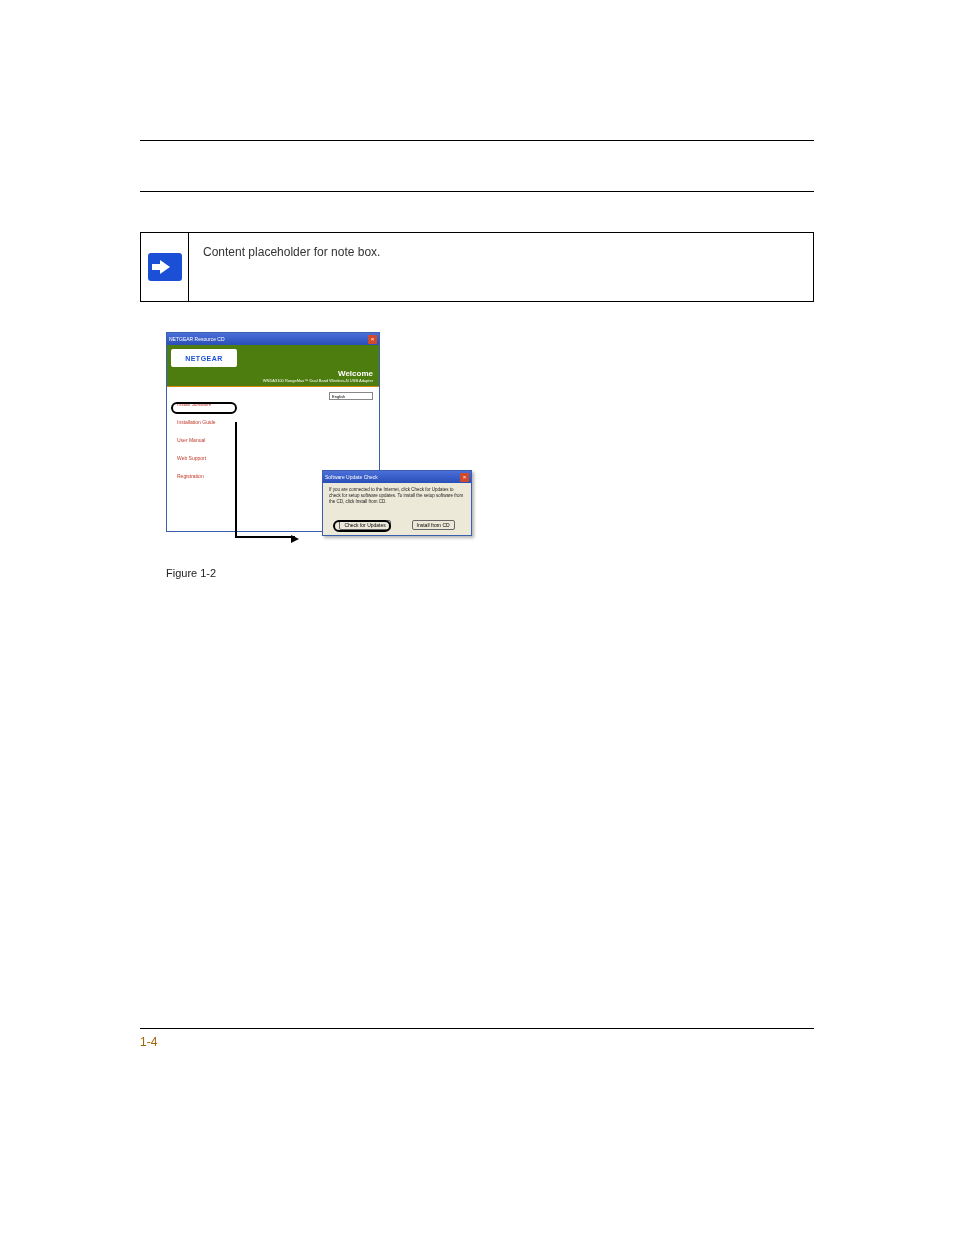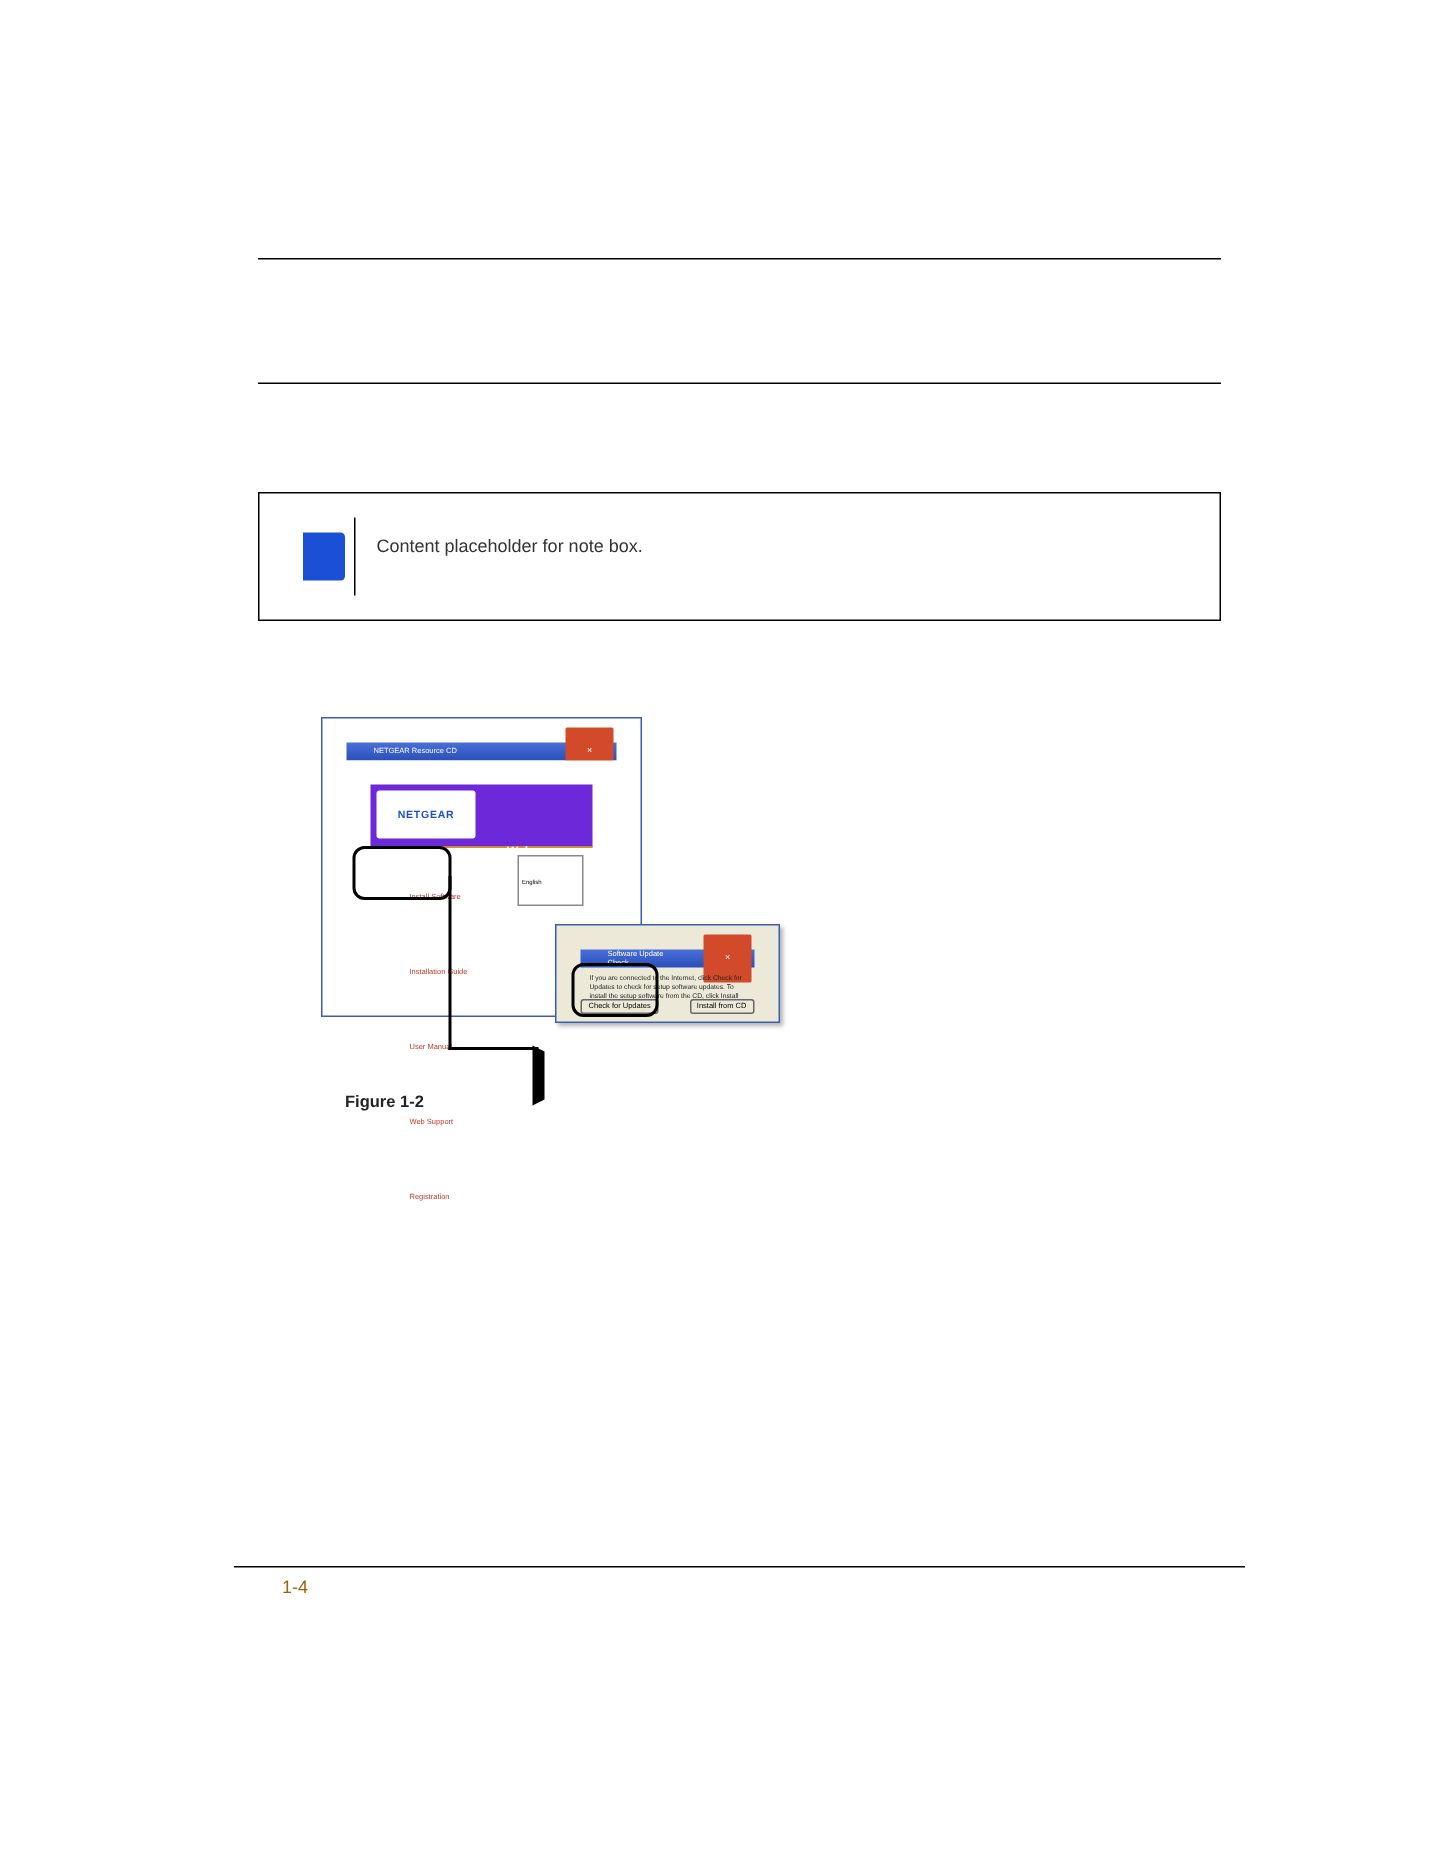--- a/index.html
+++ b/index.html
@@ -1,15 +1,15 @@
 <!DOCTYPE html>
 <html><head>
 <meta charset="utf-8">
 <style>
-  * { box-sizing: border-box; margin: 0; padding: 16px; }
+  * { box-sizing: border-box; margin: 0; padding: 0; }
   body {
     width: 954px;
     height: 1235px;
     background: #ffffff;
     font-family: Arial, sans-serif;
     color: #000;
     position: relative;
   }
   .page {
     padding: 140px 140px 0 140px;
@@ -104,21 +104,21 @@
     justify-content:center;
     font-size:6px;
     color:#fff;
   }
   .cd-body {
     background: #fff;
     height: calc(100% - 12px);
     position: relative;
   }
   .logo-band {
-    background: #6d28d9;
+    background: #4d7c0f;
     height: 42px;
     border-bottom: 1px solid #d58800;
     position: relative;
   }
   .logo-box {
     position: absolute;
     left: 4px; top: 4px;
     width: 66px;
     height: 18px;
     background: #fff;
@@ -237,21 +237,21 @@
     position:absolute;
     left:124px;
     top:190px;
     width:0;height:0;
     border-top:4px solid transparent;
     border-bottom:4px solid transparent;
     border-left:8px solid #000;
   }
   .figure-caption {
     font-size: 11px;
-    font-weight: bold;
+    font-weight: normal;
     margin: 0 0 16px 26px;
     color:#222;
   }
   .footer {
     position:absolute;
     top:1028px;
     left:140px;
     right:140px;
     border-top:1px solid #000;
     padding-top:6px;

